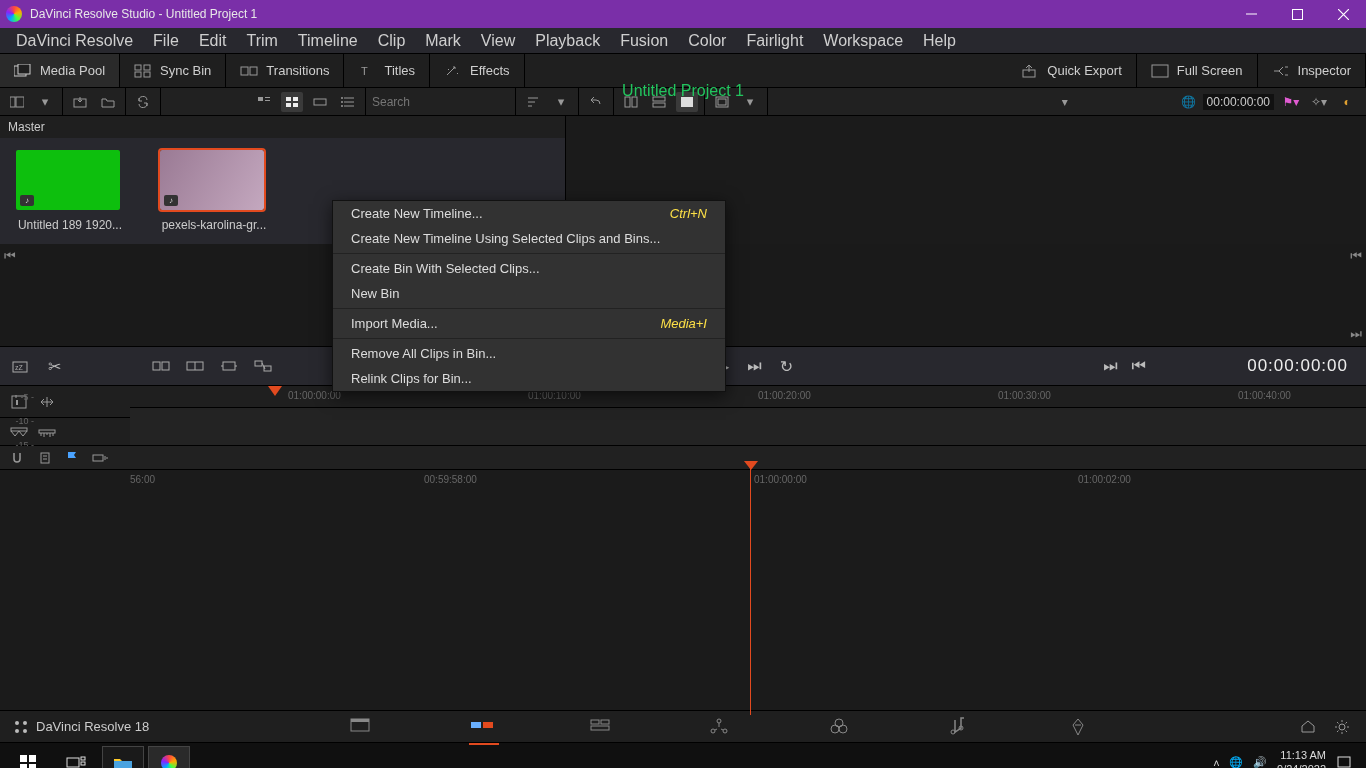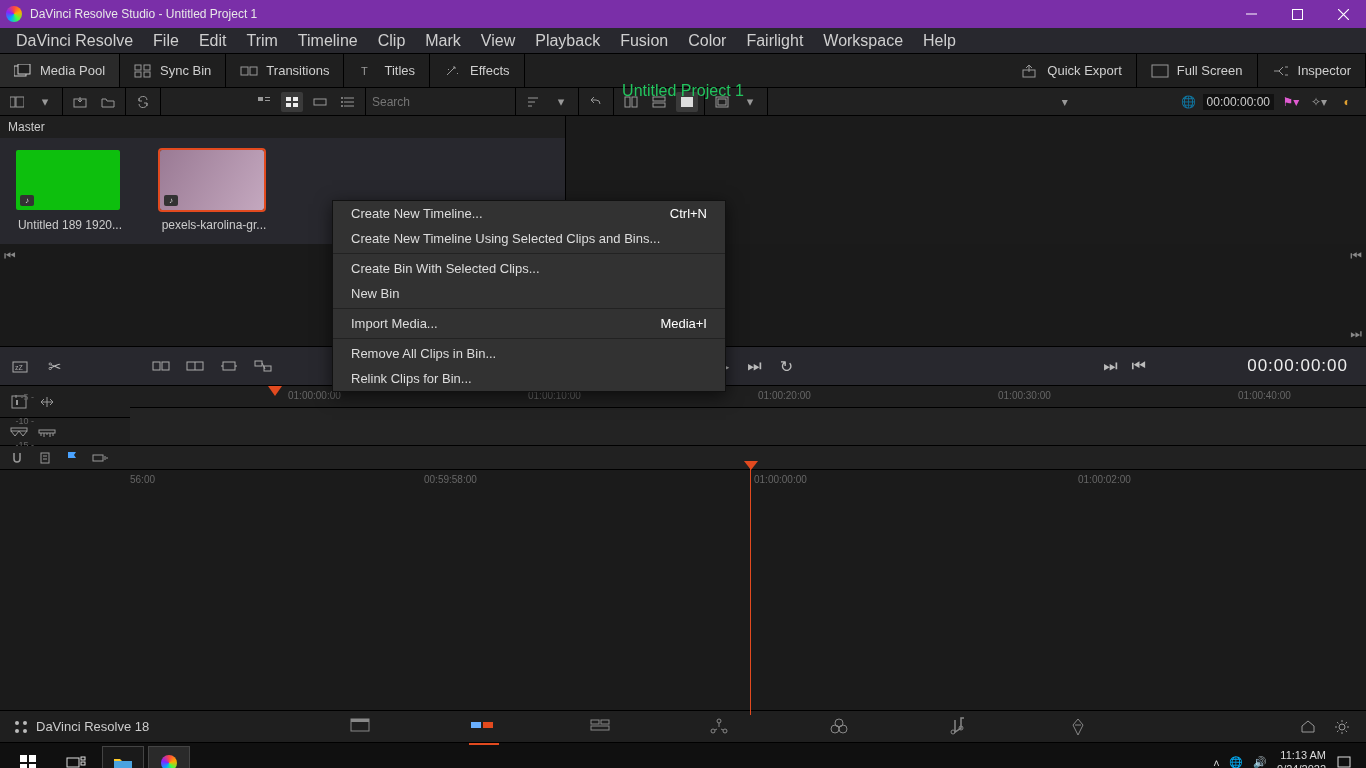--- a/index.html
+++ b/index.html
@@ -94,21 +94,21 @@
 
 .taskbar { height: 40px; background: #101010; border-top: 1px solid #000; display: flex; align-items: center; padding: 0 4px; }
 .taskbar .tb { width: 48px; height: 40px; display: flex; align-items: center; justify-content: center; color: #fff; }
 .taskbar .tb.app { width: 42px; height: 34px; margin: 0 2px; border: 1px solid #444; }
 .taskbar .tray { margin-left: auto; display: flex; align-items: center; gap: 10px; padding: 0 10px; color: #ddd; font-size: 11px; }
 .taskbar .clock { text-align: right; line-height: 1.2; }
 
 
 .ctxmenu { position: absolute; left: 332px; top: 200px; width: 394px; background: #323232; border: 1px solid #111; box-shadow: 0 4px 16px rgba(0,0,0,.6); z-index: 50; }
 .ctxmenu .ci { padding: 5px 18px; color: #ddd; display: flex; font-size: 13px; }
-.ctxmenu .ci .sc { margin-left: auto; color: #ffffff; }
+.ctxmenu .ci .sc { margin-left: auto; color: #fde047; font-style: italic; }
 .ctxmenu .sep { height: 1px; background: #222; margin: 2px 0; }
 
 svg { display: block; }
 .mini-icon { width:14px; height:12px; }
 </style>
 </head>
 <body>
 
 <div class="titlebar">
   <div class="app-icon"></div>

